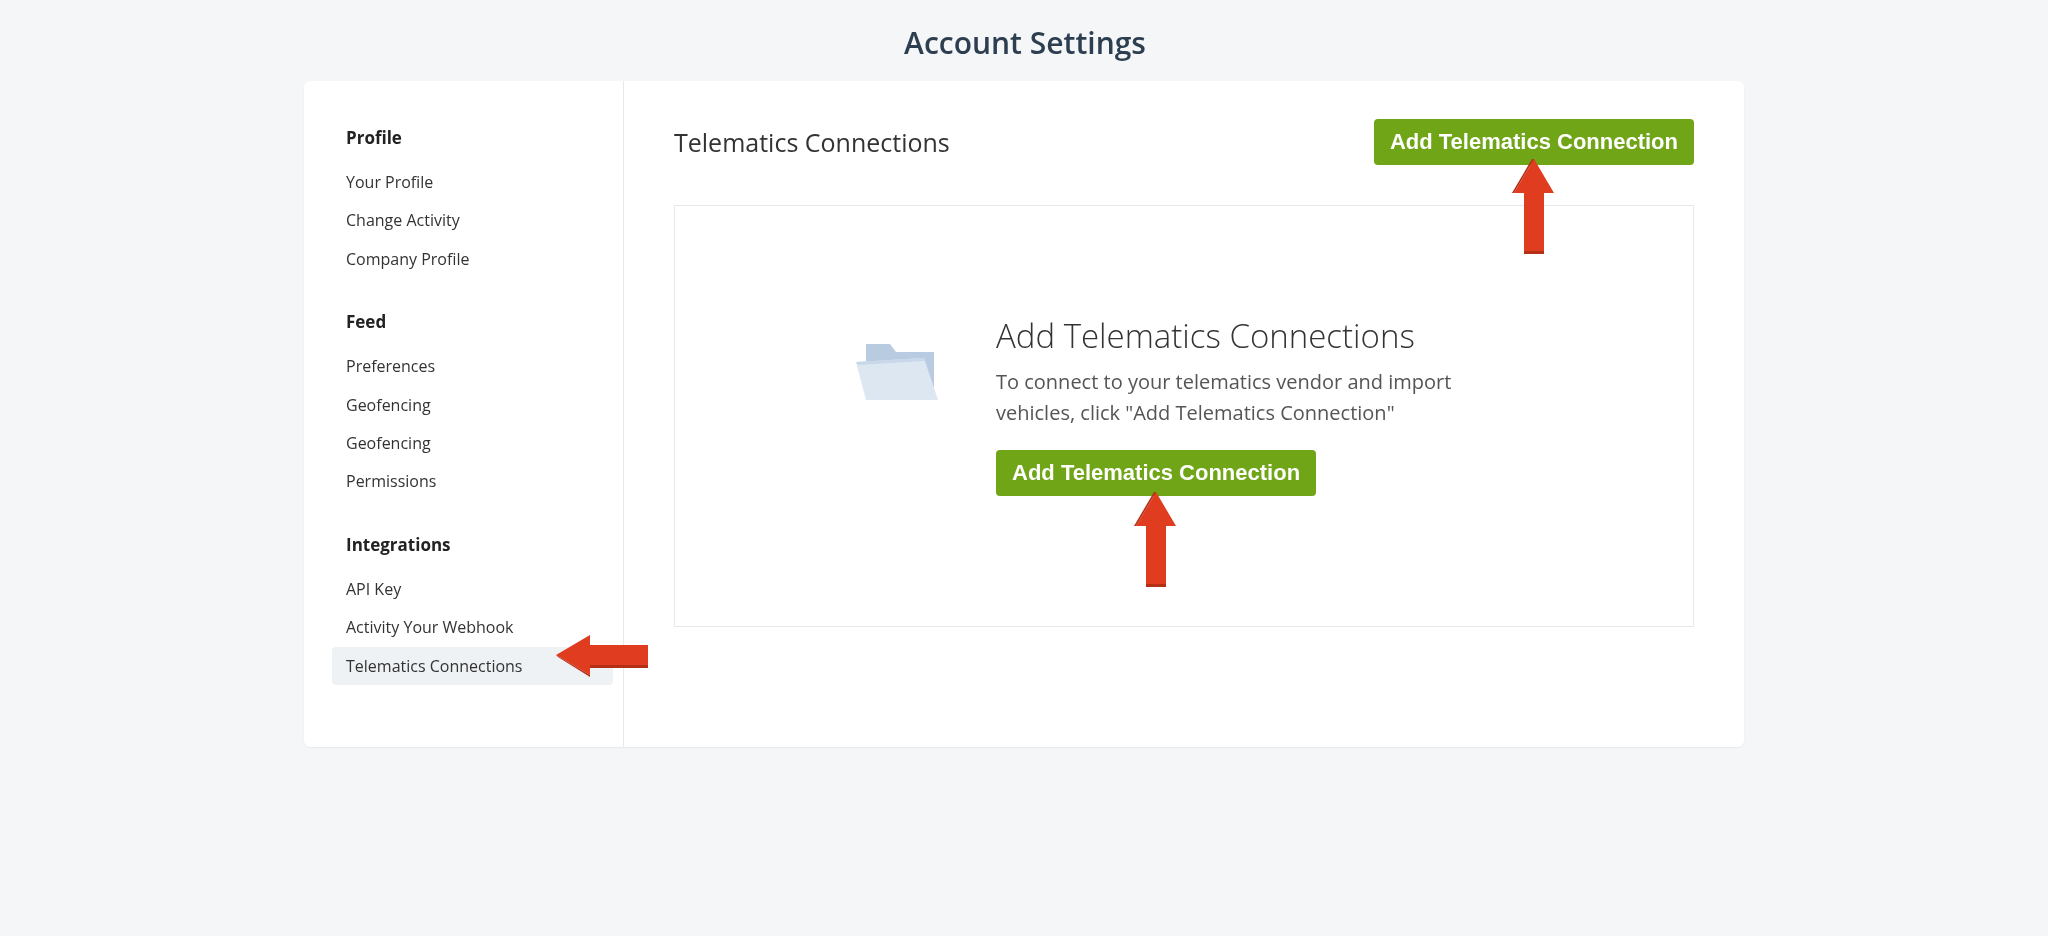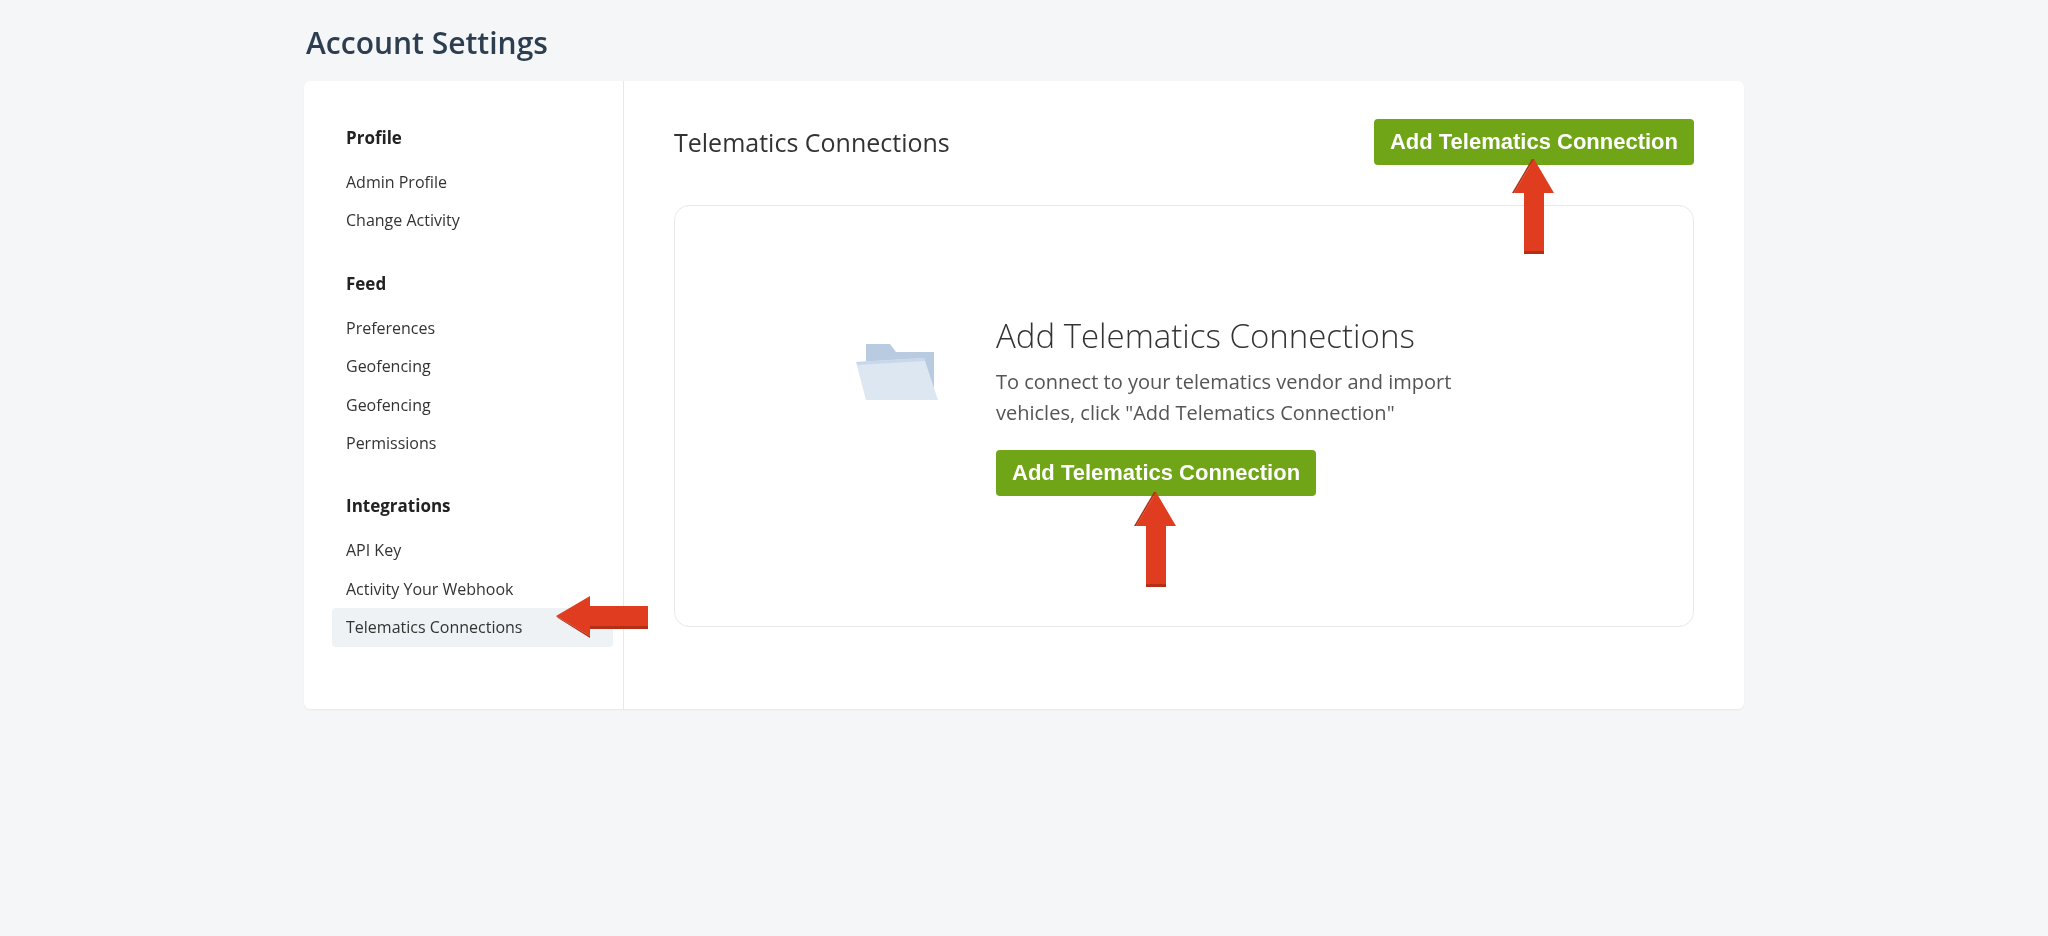--- a/index.html
+++ b/index.html
@@ -19,20 +19,21 @@
       max-width: 1460px;
       margin: 0 auto;
       padding: 0 10px;
     }
     
     .page-title {
       font-size: 30px;
       font-weight: 600;
       color: #2c3e50;
       padding: 22px 0 18px 2px;
+      text-align: center;
     }
     
     .content-card {
       background: #fff;
       border-radius: 6px;
       box-shadow: 0 1px 2px rgba(0,0,0,0.06);
       display: flex;
       min-height: 610px;
     }
     
@@ -99,21 +100,21 @@
       border-radius: 4px;
       padding: 10px 16px;
       font-size: 22px;
       font-weight: 600;
       cursor: pointer;
       position: relative;
     }
     
     .empty-panel {
       border: 1px solid #e6e9ec;
-      border-radius: 15px;
+      border-radius: 0;
       padding: 110px 60px 130px 60px;
       display: flex;
       align-items: flex-start;
       justify-content: center;
       gap: 44px;
     }
     
     .folder-icon {
       width: 100px;
       height: 82px;
@@ -172,22 +173,23 @@
 
 <div class="page-container">
   <h1 class="page-title">Account Settings</h1>
 
   <div class="content-card">
 
     <nav class="sidebar">
 
       <div class="nav-section">
         <div class="nav-heading">Profile</div>
-        <a class="nav-item">Admin Profile</a>
+        <a class="nav-item">Your Profile</a>
         <a class="nav-item">Change Activity</a>
+        <a class="nav-item">Company Profile</a>
       </div>
 
       <div class="nav-section">
         <div class="nav-heading">Feed</div>
         <a class="nav-item">Preferences</a>
         <a class="nav-item">Geofencing</a>
         <a class="nav-item">Geofencing</a>
         <a class="nav-item">Permissions</a>
       </div>
 

